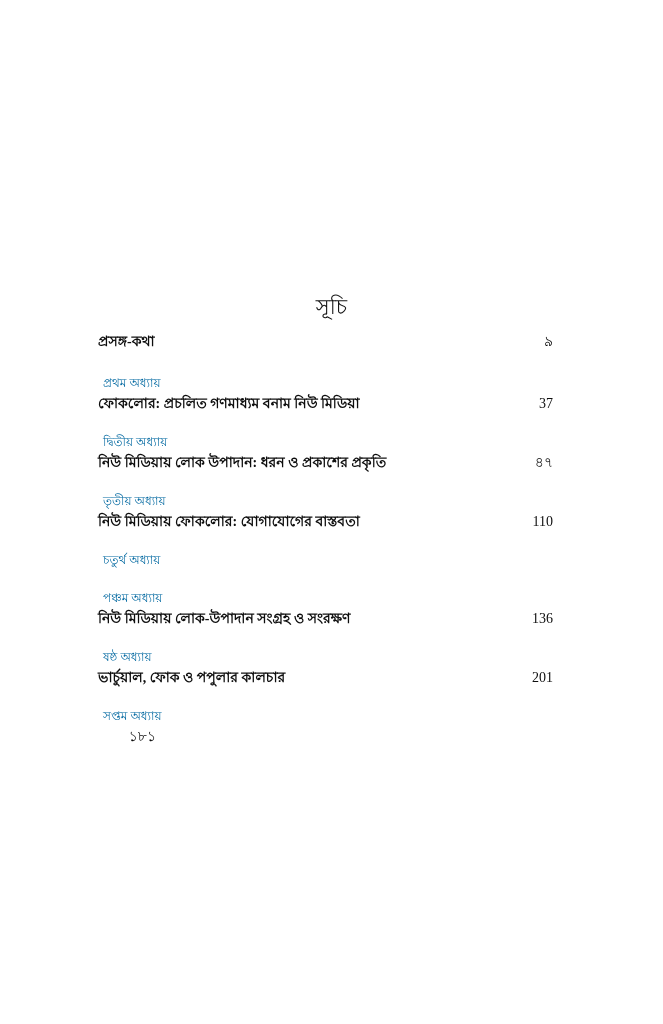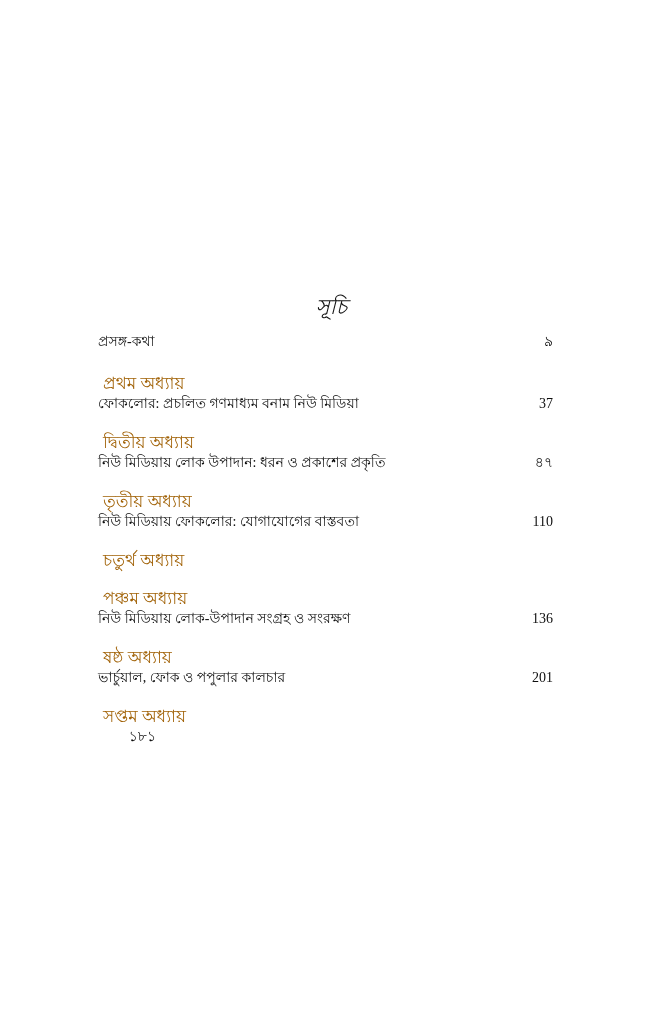--- a/index.html
+++ b/index.html
@@ -24,55 +24,55 @@
     position: absolute;
     left: 0;
     top: 280px;
     width: 663px;
     text-align: center;
     font-size: 21px;
     line-height: 26px;
     font-weight: 400;
     letter-spacing: 0.2px;
     color: #111111;
-    font-style: italic;
   }
 
   
   .toc-list {
     position: absolute;
     left: 98px;
     top: 331px;
     width: 455px;
   }
 
   .toc-entry {
     position: relative;
     margin-bottom: 19px;
   }
   .toc-entry:last-child { margin-bottom: 0; }
 
   .chapter-label {
-    font-size: 17px;
+    font-size: 12px;
     line-height: 19px;
     padding-left: 5px;
-    color: #a16207;
+    color: #0369a1;
     white-space: nowrap;
   }
 
   .entry-row {
     display: flex;
     align-items: baseline;
     justify-content: space-between;
     width: 100%;
   }
 
   .entry-titles {
     flex: 1 1 auto;
     min-width: 0;
+    font-weight: bold;
   }
 
   .entry-title-line {
     font-size: 14px;
     line-height: 21px;
     color: #0e0e0e;
     white-space: nowrap;
   }
 
   .entry-page {

